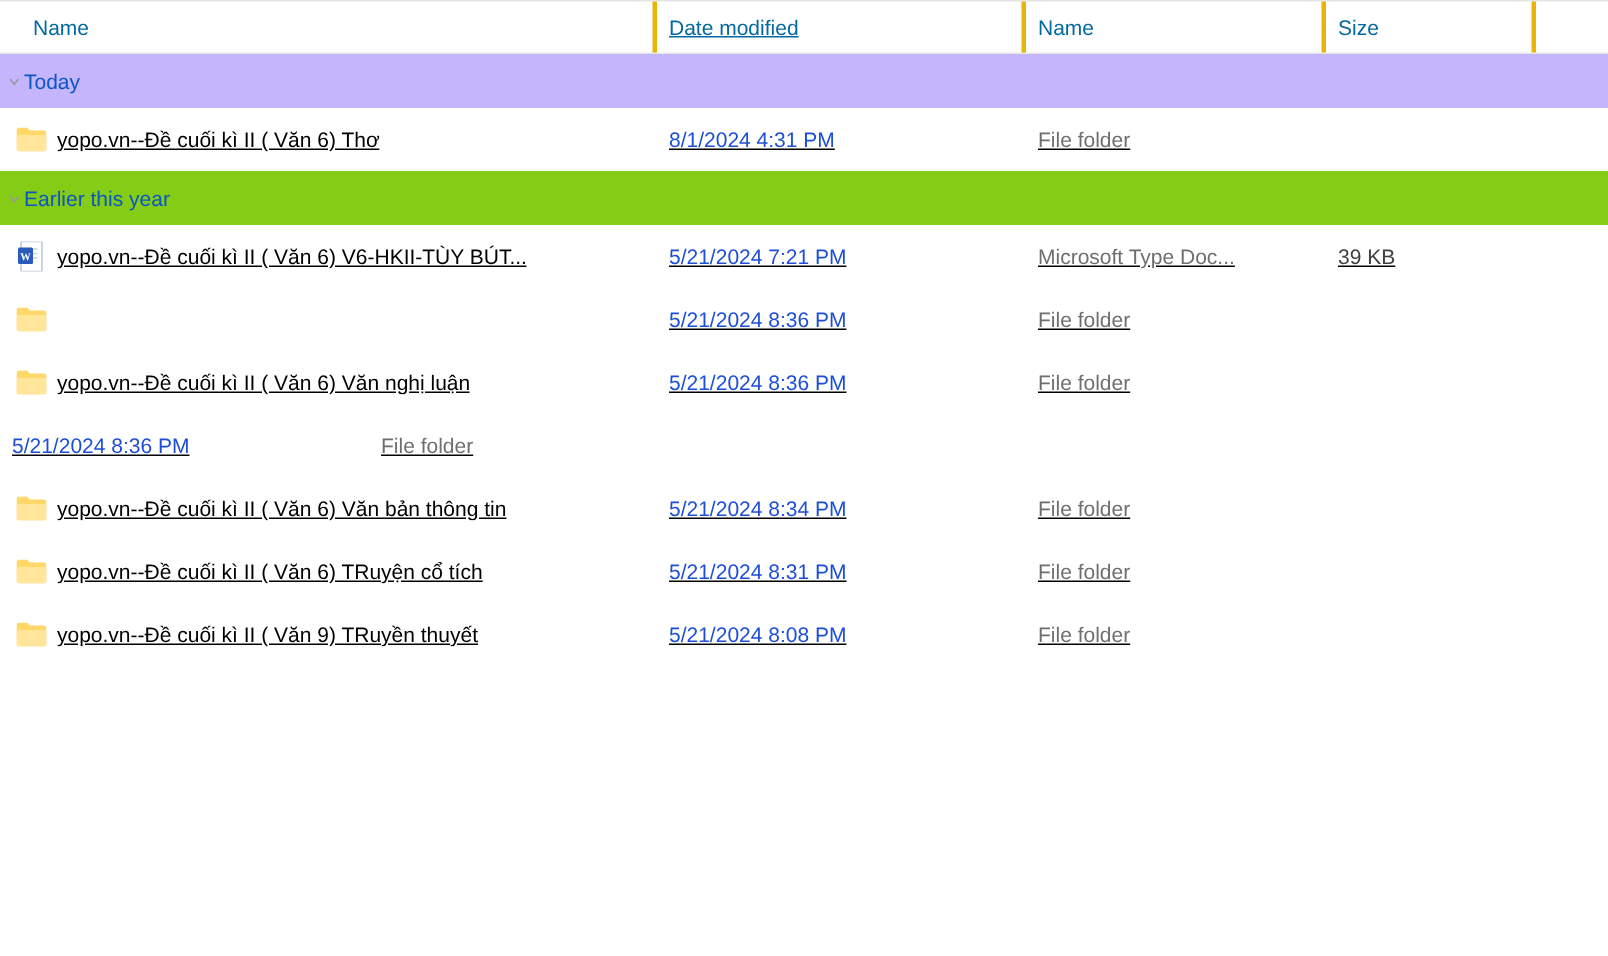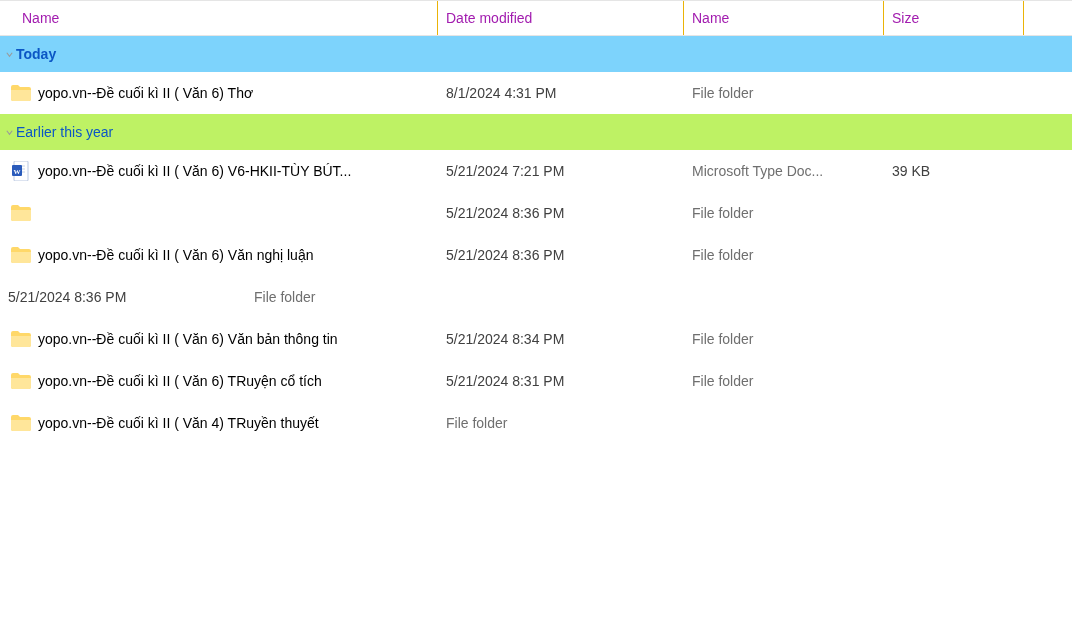--- a/index.html
+++ b/index.html
@@ -14,67 +14,68 @@
 }
 .header-row {
   display: flex;
   height: 36px;
   align-items: center;
   border-top: 1px solid #e5e5e5;
   border-bottom: 1px solid #e5e5e5;
   background: #fff;
 }
 .header-cell {
-  color: #a21caf;
+  color: #0369a1;
   font-size: 14px;
   padding: 4px 8px;
   height: 100%;
   display: flex;
   align-items: center;
-  border-right: 1px solid #eab308;
+  border-right: 3px solid #eab308;
   white-space: nowrap;
   overflow: hidden;
 }
 .col-name { width: 438px; padding-left: 22px; }
-.col-date { width: 246px; }
+.col-date { width: 246px; text-decoration: underline; }
 .col-type { width: 200px; }
 .col-size { width: 140px; }
 .group-row {
   height: 36px;
   display: flex;
   align-items: center;
   padding-left: 4px;
   color: #1a4ca0;
-  background: #bef264;
+  background: #84cc16;
   cursor: default;
 }
-.group-row.selected { background: #7dd3fc; font-weight: bold; }
+.group-row.selected { background: #c4b5fd; }
 .group-row .chev {
   width: 10px;
   display: inline-flex;
   align-items: center;
   justify-content: center;
   margin-right: 2px;
   color: #888;
 }
 .group-label { color: #0b56c5; }
 .file-row {
   display: flex;
   height: 42px;
   align-items: center;
   cursor: default;
+  text-decoration: underline;
 }
 .cell { padding: 0 8px; white-space: nowrap; overflow: hidden; text-overflow: ellipsis; }
 .cell-name {
   width: 438px;
   display: flex;
   align-items: center;
   padding-left: 10px;
 }
-.cell-date { width: 246px; color: #404040; }
+.cell-date { width: 246px; color: #1d4ed8; }
 .cell-type { width: 200px; color: #6f6f6f; }
 .cell-size { width: 140px; color: #404040; text-align: left; padding-right: 30px; }
 .icon-space {
   width: 22px;
   height: 22px;
   display: inline-flex;
   align-items: center;
   justify-content: center;
   margin-right: 6px;
   flex-shrink: 0;
@@ -202,18 +203,19 @@
       <div class="cell cell-size"></div>
     </div>
     <div class="file-row">
       <div class="cell cell-name">
         <span class="icon-space">
           <svg width="20" height="16" viewBox="0 0 20 16">
             <path d="M0 2 Q0 0 2 0 L7 0 L9 2 L18 2 Q20 2 20 4 L20 14 Q20 16 18 16 L2 16 Q0 16 0 14 Z" fill="#ffd869"></path>
             <path d="M0 5 L20 5 L20 14 Q20 16 18 16 L2 16 Q0 16 0 14 Z" fill="#ffe69a"></path>
           </svg>
         </span>
-        <span class="name-text">yopo.vn--Đề cuối kì II ( Văn 4) TRuyền thuyết</span>
-      </div>
+        <span class="name-text">yopo.vn--Đề cuối kì II ( Văn 9) TRuyền thuyết</span>
+      </div>
+      <div class="cell cell-date">5/21/2024 8:08 PM</div>
       <div class="cell cell-type">File folder</div>
       <div class="cell cell-size"></div>
     </div>
   </div>
 
 </body></html>

